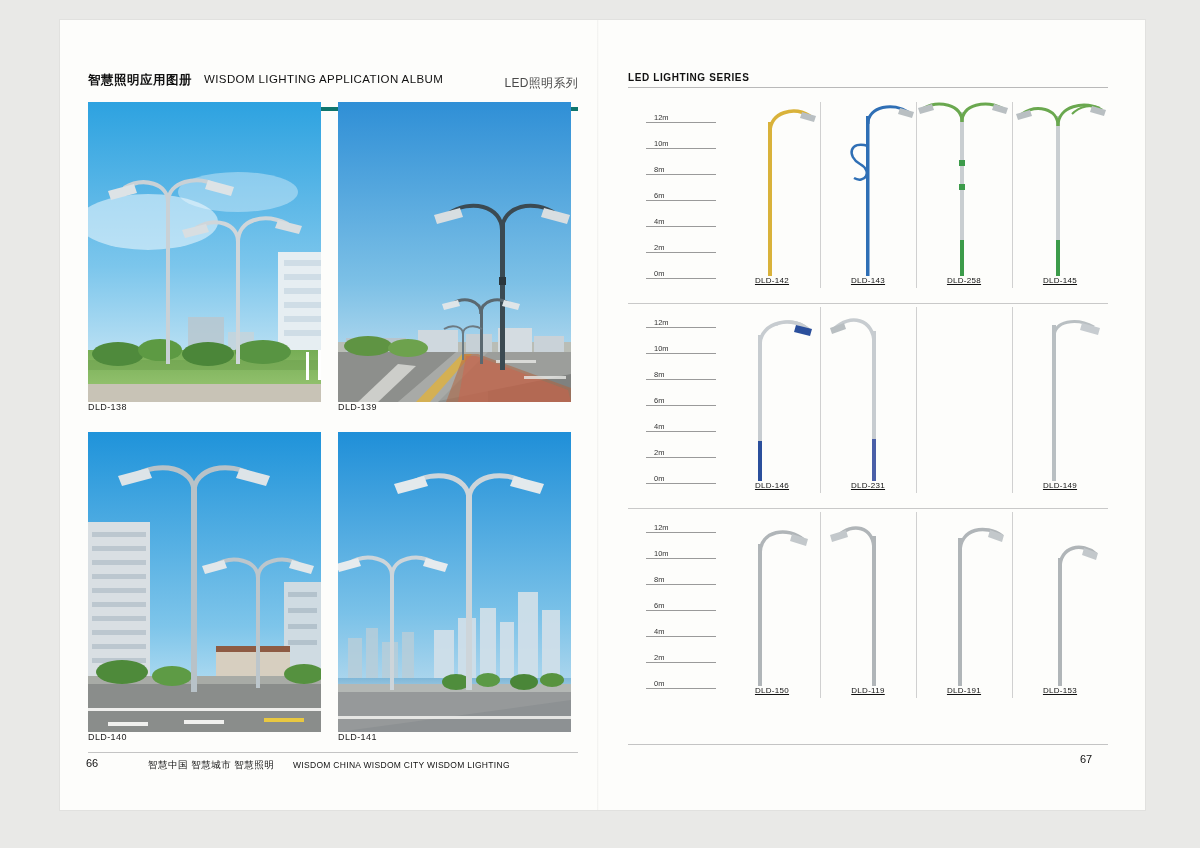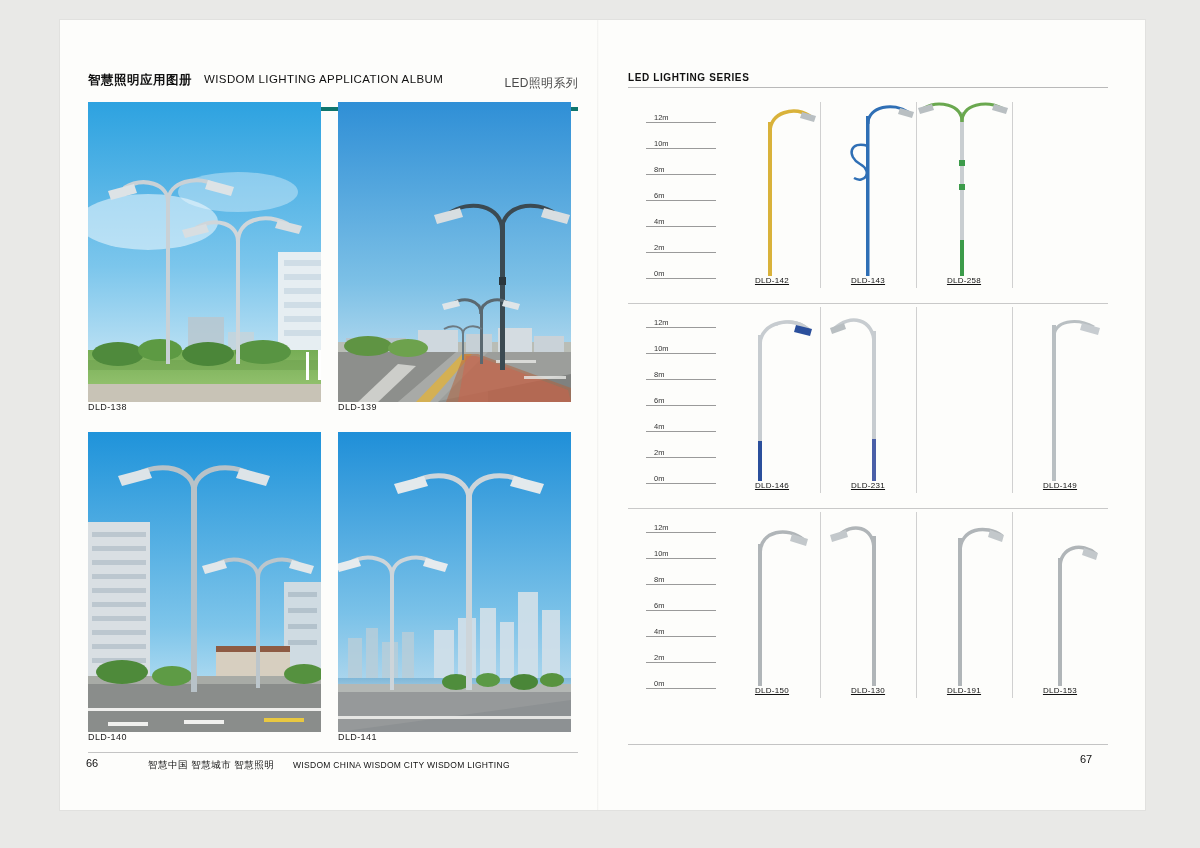--- a/index.html
+++ b/index.html
@@ -345,20 +345,32 @@
             <path d="M46 24 C46 6 70 2 86 10" stroke="#6aa84f" stroke-width="3" fill="none"></path>
             <path d="M46 24 C46 6 22 2 8 10" stroke="#6aa84f" stroke-width="3" fill="none"></path>
             <path d="M78 6 l14 4 -2 6 -14 -4z" fill="#b9bfc2"></path>
             <path d="M16 6 l-14 4 2 6 14 -4z" fill="#b9bfc2"></path>
             <rect x="43" y="62" width="6" height="6" fill="#3c9b4a"></rect>
             <rect x="43" y="86" width="6" height="6" fill="#3c9b4a"></rect>
           </svg>
           <div class="lbl">DLD-258</div>
         </div>
 
+        <div class="item" style="left:288px">
+          <svg class="fig" viewBox="0 0 96 178">
+            <rect x="44" y="18" width="4" height="124" fill="#c9ced1"></rect>
+            <rect x="44" y="142" width="4" height="36" fill="#3c9b4a"></rect>
+            <path d="M46 28 C46 8 72 2 90 12" stroke="#6aa84f" stroke-width="3" fill="none"></path>
+            <path d="M46 28 C46 10 24 6 10 16" stroke="#6aa84f" stroke-width="3" fill="none"></path>
+            <path d="M60 16 C68 8 80 6 88 10" stroke="#6aa84f" stroke-width="2" fill="none"></path>
+            <path d="M80 8 l14 4 -2 6 -14 -4z" fill="#b9bfc2"></path>
+            <path d="M18 12 l-14 4 2 6 14 -4z" fill="#b9bfc2"></path>
+          </svg>
+          <div class="lbl">DLD-145</div>
+        </div>
       </div>
     </div>
 
     <div class="rowblk rb1">
       <div class="scale">
         <div class="tick" style="top:18px"></div>
           <div class="tl" style="top:18px">12m</div>
         <div class="tick" style="top:44px"></div>
           <div class="tl" style="top:44px">10m</div>
         <div class="tick" style="top:70px"></div>
@@ -440,21 +452,21 @@
           </svg>
           <div class="lbl">DLD-150</div>
         </div>
 
         <div class="item" style="left:96px">
           <svg class="fig" viewBox="0 0 96 178">
             <rect x="52" y="28" width="4" height="150" fill="#b0b5b8"></rect>
             <path d="M54 42 C54 18 32 14 18 28" stroke="#b0b5b8" stroke-width="3.5" fill="none"></path>
             <path d="M26 22 l-16 5 2 7 16 -5z" fill="#c3c8cb"></path>
           </svg>
-          <div class="lbl">DLD-130</div>
+          <div class="lbl">DLD-119</div>
         </div>
 
         <div class="item" style="left:192px">
           <svg class="fig" viewBox="0 0 96 178">
             <rect x="42" y="30" width="4" height="148" fill="#b0b5b8"></rect>
             <path d="M44 44 C44 20 70 16 86 28" stroke="#b0b5b8" stroke-width="3.5" fill="none"></path>
             <path d="M74 22 l14 5 -2 7 -14 -5z" fill="#c3c8cb"></path>
           </svg>
           <div class="lbl">DLD-191</div>
         </div>

